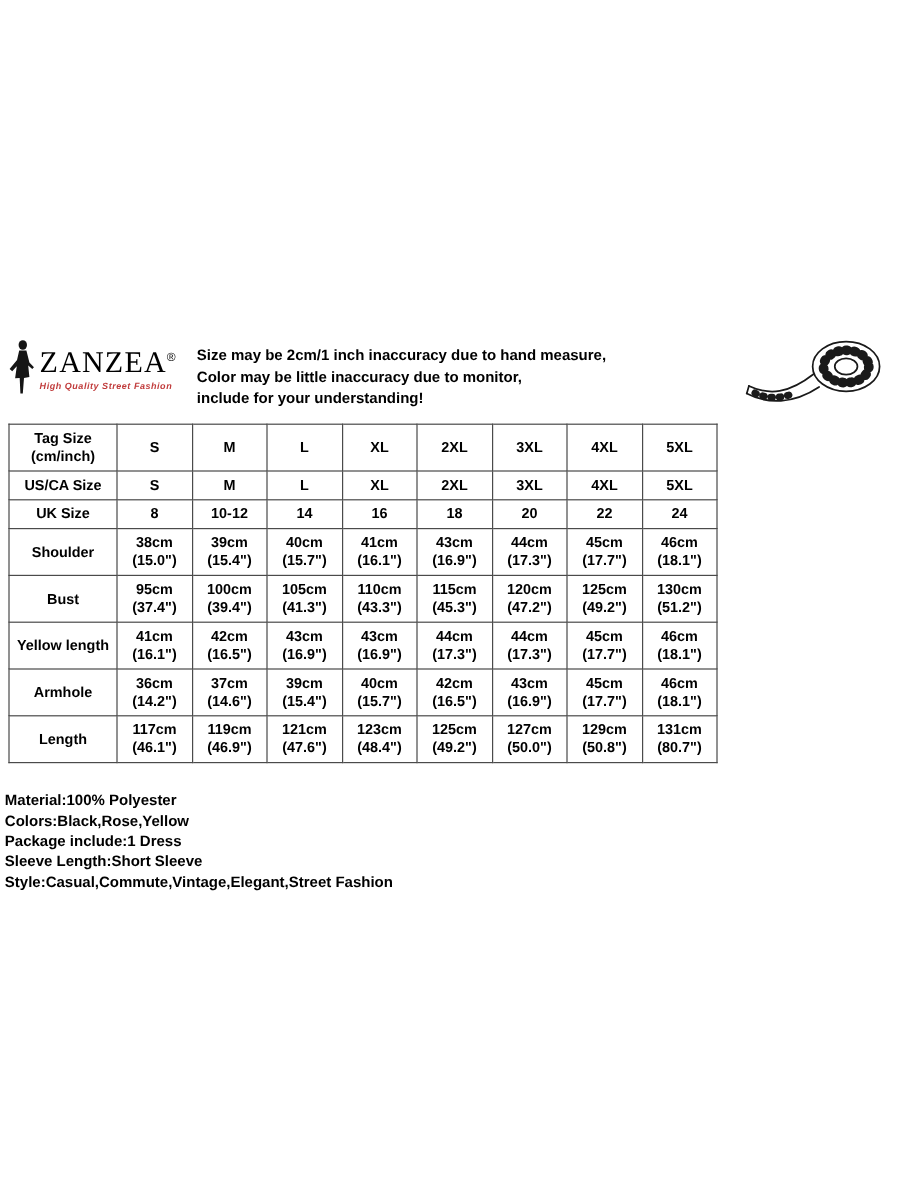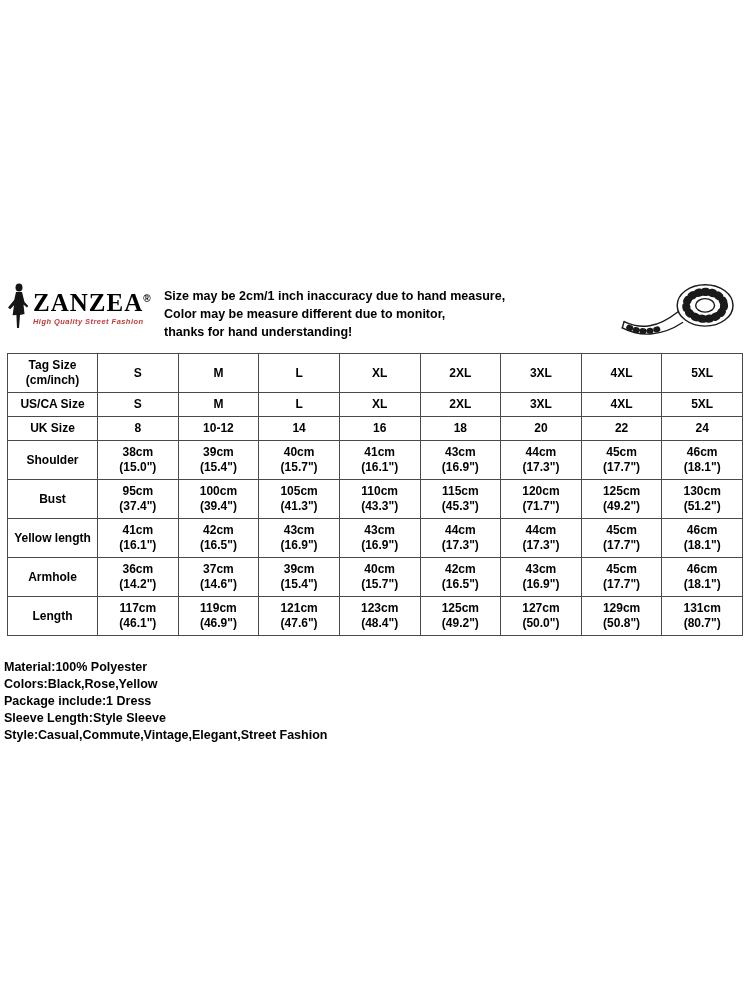--- a/index.html
+++ b/index.html
@@ -12,38 +12,38 @@
     overflow: hidden;
   }
   .page { padding-top: 280px; }
 
   
   .header { display: flex; align-items: flex-start; padding: 0 8px 0 6px; height: 64px; }
   .logo { width: 158px; display: flex; align-items: center; gap: 3px; padding-top: 3px; }
   .logo-text { display: flex; flex-direction: column; }
   .brand {
     font-family: "Liberation Serif", serif;
-    font-weight: bold; font-size: 25px; line-height: 25px; letter-spacing: 1px;
+    font-weight: normal; font-size: 25px; line-height: 25px; letter-spacing: 1px;
     white-space: nowrap;
   }
   .reg { font-size: 10px; vertical-align: super; font-family: "Liberation Sans", sans-serif; }
   .tagline {
     font-size: 7.5px; font-weight: bold; letter-spacing: 0.45px;
     color: #c03a3a; margin-top: 1px; white-space: nowrap; font-style: italic;
   }
   .disclaimer {
     flex: 1; text-align: left; font-weight: bold;
     font-size: 12.5px; line-height: 18px; padding-top: 7px;
   }
   .tape { width: 126px; height: 58px; flex: 0 0 auto; }
 
   
   table.size-table {
     border-collapse: collapse; table-layout: fixed;
-    width: 736px; margin: 9px 18px 0 7px;
+    width: 591px; margin: 9px 18px 0 7px;
   }
   .size-table th, .size-table td {
     border: 1px solid #4a4a4a;
     font-weight: bold; font-size: 12px; line-height: 15px;
     text-align: center; vertical-align: middle;
     padding: 4px 2px;
     white-space: pre-line;
     background: #ffffff;
   }
   col.label-col { width: 90px; }
@@ -66,22 +66,22 @@
         </g>
       </svg>
       <div class="logo-text">
         <div class="brand"><span>ZANZEA</span><span class="reg">®</span></div>
         <div class="tagline">High Quality Street Fashion</div>
       </div>
     </div>
 
     <div class="disclaimer">
       <div>Size may be 2cm/1 inch inaccuracy due to hand measure,</div>
-      <div>Color may be measure different due to monitor,</div>
-      <div>thanks for hand understanding!</div>
+      <div>Color may be little inaccuracy due to monitor,</div>
+      <div>include for your understanding!</div>
     </div>
 
     <svg class="tape" viewBox="0 0 140 62" aria-hidden="true">
       <g fill="none" stroke="#1a1a1a" stroke-width="1.6" stroke-linecap="round">
         <ellipse cx="99" cy="27" rx="31" ry="23"></ellipse>
         <ellipse cx="99" cy="27" rx="21" ry="15" stroke-width="9" stroke-dasharray="1.3 6.4"></ellipse>
         <ellipse cx="99" cy="27" rx="10.5" ry="7.5"></ellipse>
         <path d="M69,34 C46,52 28,54 9,45"></path>
         <path d="M74,46 C50,62 26,62 7,52"></path>
         <path d="M9,45 L7,52"></path>
@@ -163,21 +163,21 @@
 (37.4")</td>
           <td>100cm
 (39.4")</td>
           <td>105cm
 (41.3")</td>
           <td>110cm
 (43.3")</td>
           <td>115cm
 (45.3")</td>
           <td>120cm
-(71.7")</td>
+(47.2")</td>
           <td>125cm
 (49.2")</td>
           <td>130cm
 (51.2")</td>
         </tr>
         <tr>
           <th scope="row">Yellow length</th>
           <td>41cm
 (16.1")</td>
           <td>42cm
@@ -233,17 +233,17 @@
           <td>131cm
 (80.7")</td>
         </tr>
       </tbody>
   </table>
 
   <div class="details">
     <div>Material:100% Polyester</div>
     <div>Colors:Black,Rose,Yellow</div>
     <div>Package include:1 Dress</div>
-    <div>Sleeve Length:Style Sleeve</div>
+    <div>Sleeve Length:Short Sleeve</div>
     <div>Style:Casual,Commute,Vintage,Elegant,Street Fashion</div>
   </div>
 
 </div>
 
 </body></html>

